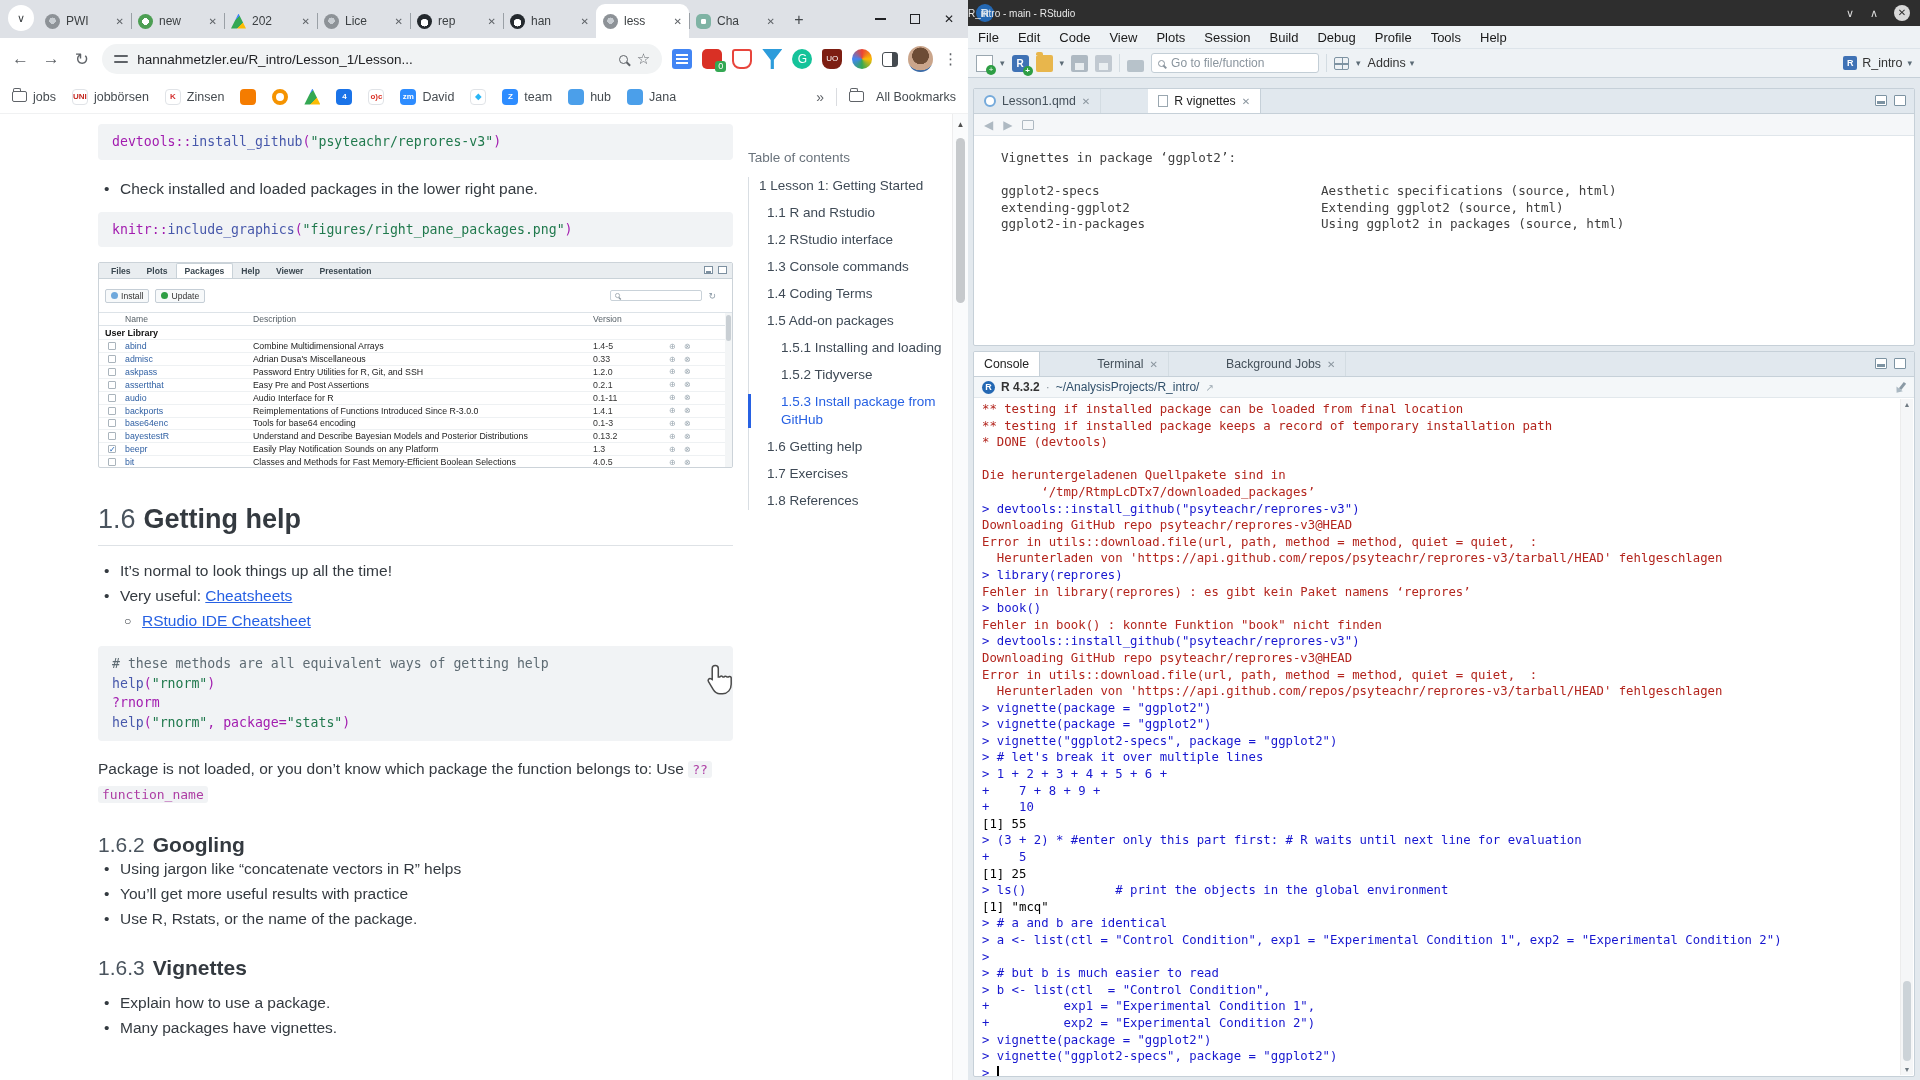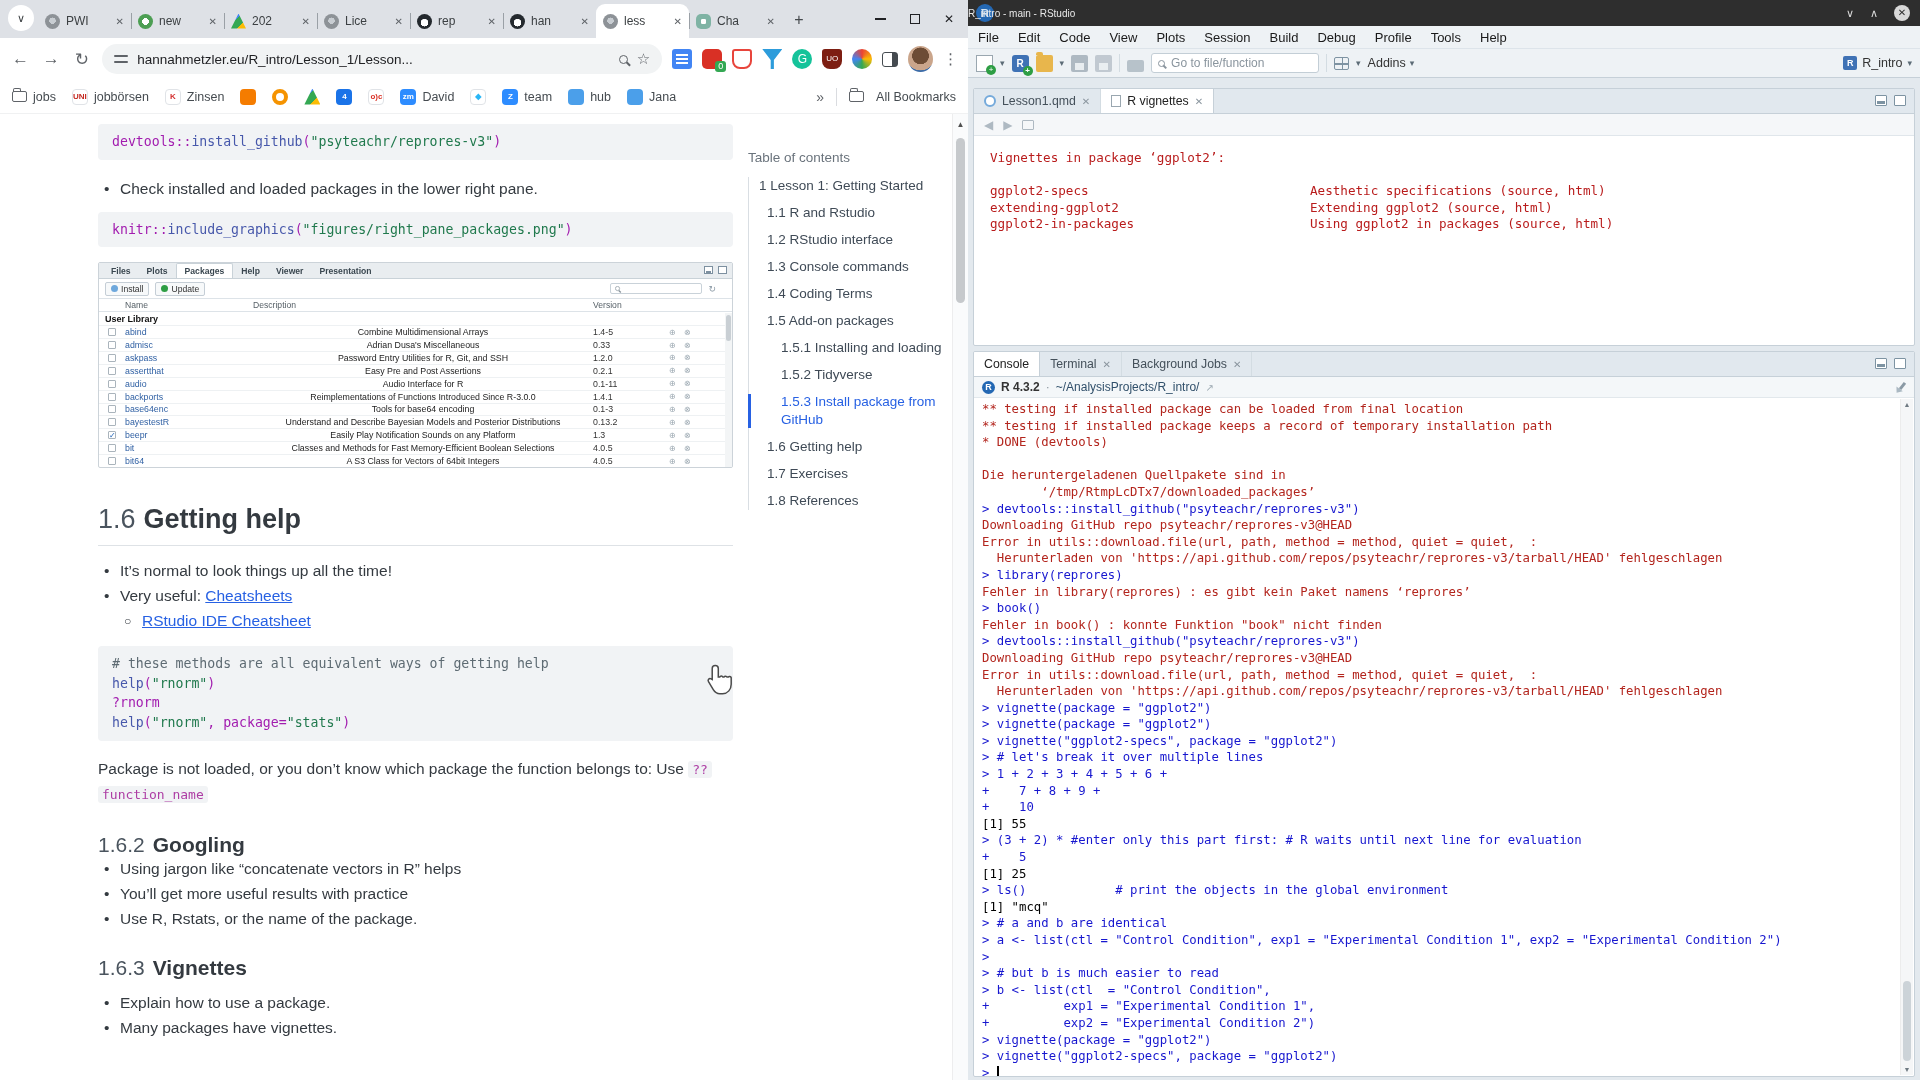--- a/index.html
+++ b/index.html
@@ -99,34 +99,34 @@
 
   
   .shot { width:635px; height:206px; border:1px solid #ccd3d9; border-radius:2px; overflow:hidden;
           font-size:9px; background:#fff; position:relative; }
   .shot-tabs { height:16px; background:#e9edf0; border-bottom:1px solid #c9d2d8; display:flex; align-items:flex-end; padding-left:4px; position:relative;}
   .shot-tab { padding:2px 8px; font-weight:bold; color:#3a4750; font-size:8.6px; }
   .shot-tab.active { background:#fff; border:1px solid #c9d2d8; border-bottom:none; border-radius:2px 2px 0 0; }
   .shot-winbtns { position:absolute; right:5px; top:3px; display:flex; gap:5px; }
   .spb { width:9px; height:8px; border:1px solid #7d90a0; background:#fff; }
   .spb.min::after{ content:''; display:block; margin:4px 1px 0; height:2px; background:#7d90a0; }
-  .shot-toolbar { height:20px; border-bottom:1px solid #dde3e8; display:flex; align-items:center; gap:6px; padding:0 6px; }
+  .shot-toolbar { height:34px; border-bottom:1px solid #dde3e8; display:flex; align-items:center; gap:6px; padding:0 6px; }
   .shot-btn { display:flex; align-items:center; gap:3px; border:1px solid #c5ced6; background:#f7f9fa; border-radius:2px;
               padding:1px 5px; font-size:8.6px; color:#333; }
   .mini-ic { width:7px; height:7px; border-radius:50%; }
   .shot-search { margin-left:auto; width:92px; height:11px; border:1px solid #c9d2d9; border-radius:2px; background:#fff;
                  display:flex; align-items:center; padding:0 3px; color:#8a959e; font-size:8px; }
   .shot-refresh { color:#8a99a5; font-size:9px; margin-right:10px; }
   .shot-cols { height:13px; border-bottom:1px solid #dde3e8; display:flex; color:#555f66; font-size:8.6px; align-items:center; }
   .col-cb { width:26px; } .col-name { width:128px; } .col-desc { width:340px; } .col-ver { width:76px; }
   .shot-section { font-weight:bold; font-size:9px; padding:2px 0 1px 6px; color:#111; border-bottom:1px solid #eef1f3;}
   .prow { display:flex; align-items:center; height:12.9px; border-bottom:1px solid #eef1f3; font-size:8.8px; }
   .prow .cb { width:8px; height:8px; border:1px solid #aab4bc; border-radius:1px; margin:0 9px; font-size:8px; line-height:7px; color:#1a5fb4; text-align:center;}
   .prow .nm { width:128px; color:#2e5fa3; }
-  .prow .ds { width:340px; color:#222; white-space:nowrap; overflow:hidden;text-align:center; }
+  .prow .ds { width:340px; color:#222; white-space:nowrap; overflow:hidden; }
   .prow .vr { width:76px; color:#333; }
   .prow .ri { color:#9aa7b0; font-size:8px; letter-spacing:3px; }
   .shot-scroll { position:absolute; right:0; top:50px; bottom:0; width:7px; background:#f3f5f6; }
   .shot-scroll::before{ content:''; position:absolute; top:2px; left:1px; right:1px; height:26px; background:#c9cfd4; border-radius:3px; }
 
   
   #toc { position:absolute; left:748px; top:36px; width:206px; font-size:13.5px; }
   .toc-title { color:#6a737c; margin-bottom:12px; }
   .toc-items { border-left:1px solid #d9dee3; }
   .toc-item { position:relative; color:#3f4a56; line-height:18px; margin-bottom:9px; }
@@ -172,34 +172,34 @@
   .grid-ic { width:15px; height:13px; border:1.5px solid #7e93a2; border-radius:2px; position:relative; }
   .grid-ic::before{ content:''; position:absolute; left:50%; top:0; bottom:0; width:1.5px; background:#7e93a2; }
   .grid-ic::after { content:''; position:absolute; top:50%; left:0; right:0; height:1.5px; background:#7e93a2; }
   .proj { margin-left:auto; display:flex; align-items:center; gap:5px; font-size:12.5px; color:#333; }
   .cube-sm { width:14px; height:14px; background:#3f72b5; border-radius:2px; color:#fff; font-size:9px; font-weight:bold;
              text-align:center; line-height:14px; }
 
   .pane { position:absolute; left:5px; right:5px; background:#fff; border:1px solid #c6d0d8; border-radius:2px; overflow:hidden; }
   #src-pane { top:88px; height:258px; }
   #con-pane { top:351px; height:726px; }
-  .pane-tabs { height:25px; background:#e1e8ee; border-bottom:1px solid #c6d0d8; display:flex; align-items:stretch; position:relative; }
+  .pane-tabs { height:25px; background:#e1e8ee; border-bottom:1px solid #c6d0d8; display:flex; align-items:stretch; position:relative;gap:47px; }
   .ptab { display:flex; align-items:center; gap:6px; padding:0 10px; font-size:12.3px; color:#44505a; border-right:1px solid #d3dce2; }
   .ptab.active { background:#fff; color:#222; border-right:1px solid #c6d0d8; }
   .ptab .x { color:#8a959e; font-size:10px; }
   .qicon { width:12px; height:12px; border-radius:50%; border:2px solid #75aadb; background:#fff; }
   .ficon { width:10px; height:12px; background:#fff; border:1px solid #9aa7b0; }
   .pane-btns { position:absolute; right:8px; top:6px; display:flex; gap:7px; }
   .pb { width:12px; height:11px; border:1.5px solid #7d93a2; background:#fff; border-radius:1px; }
   .pb.min::after { content:''; display:block; margin:5px 1px 0; height:3px; background:#7d93a2; }
 
   .src-nav { height:22px; background:#f5f7f9; border-bottom:1px solid #e0e6eb; display:flex; align-items:center;
              gap:10px; padding:0 10px; color:#aeb9c2; font-size:12px; }
   .winic { width:12px; height:10px; border:1.5px solid #aeb9c2; border-radius:1px; }
-  .src-body { padding:14px 16px; font-family:"DejaVu Sans Mono", monospace; font-size:12.6px; line-height:16.5px; color:#b91c1c; }
+  .src-body { padding:14px 27px; font-family:"DejaVu Sans Mono", monospace; font-size:12.6px; line-height:16.5px; color:#404040; }
   .vrow { display:flex; }
   .vrow .vn { width:320px; flex:none; }
   .src-blank { height:16.5px; }
 
   .con-header { height:21px; background:#f4f7f9; border-bottom:1px solid #e2e8ec; display:flex; align-items:center;
                 gap:6px; padding:0 8px; font-size:12px; position:relative; }
   .rmini { width:13px; height:13px; border-radius:50%; background:#2468b3; color:#fff; font-size:9px; font-weight:bold;
            text-align:center; line-height:13px; }
   .rver { font-weight:bold; color:#333; }
   .rdot { color:#8a959e; }

